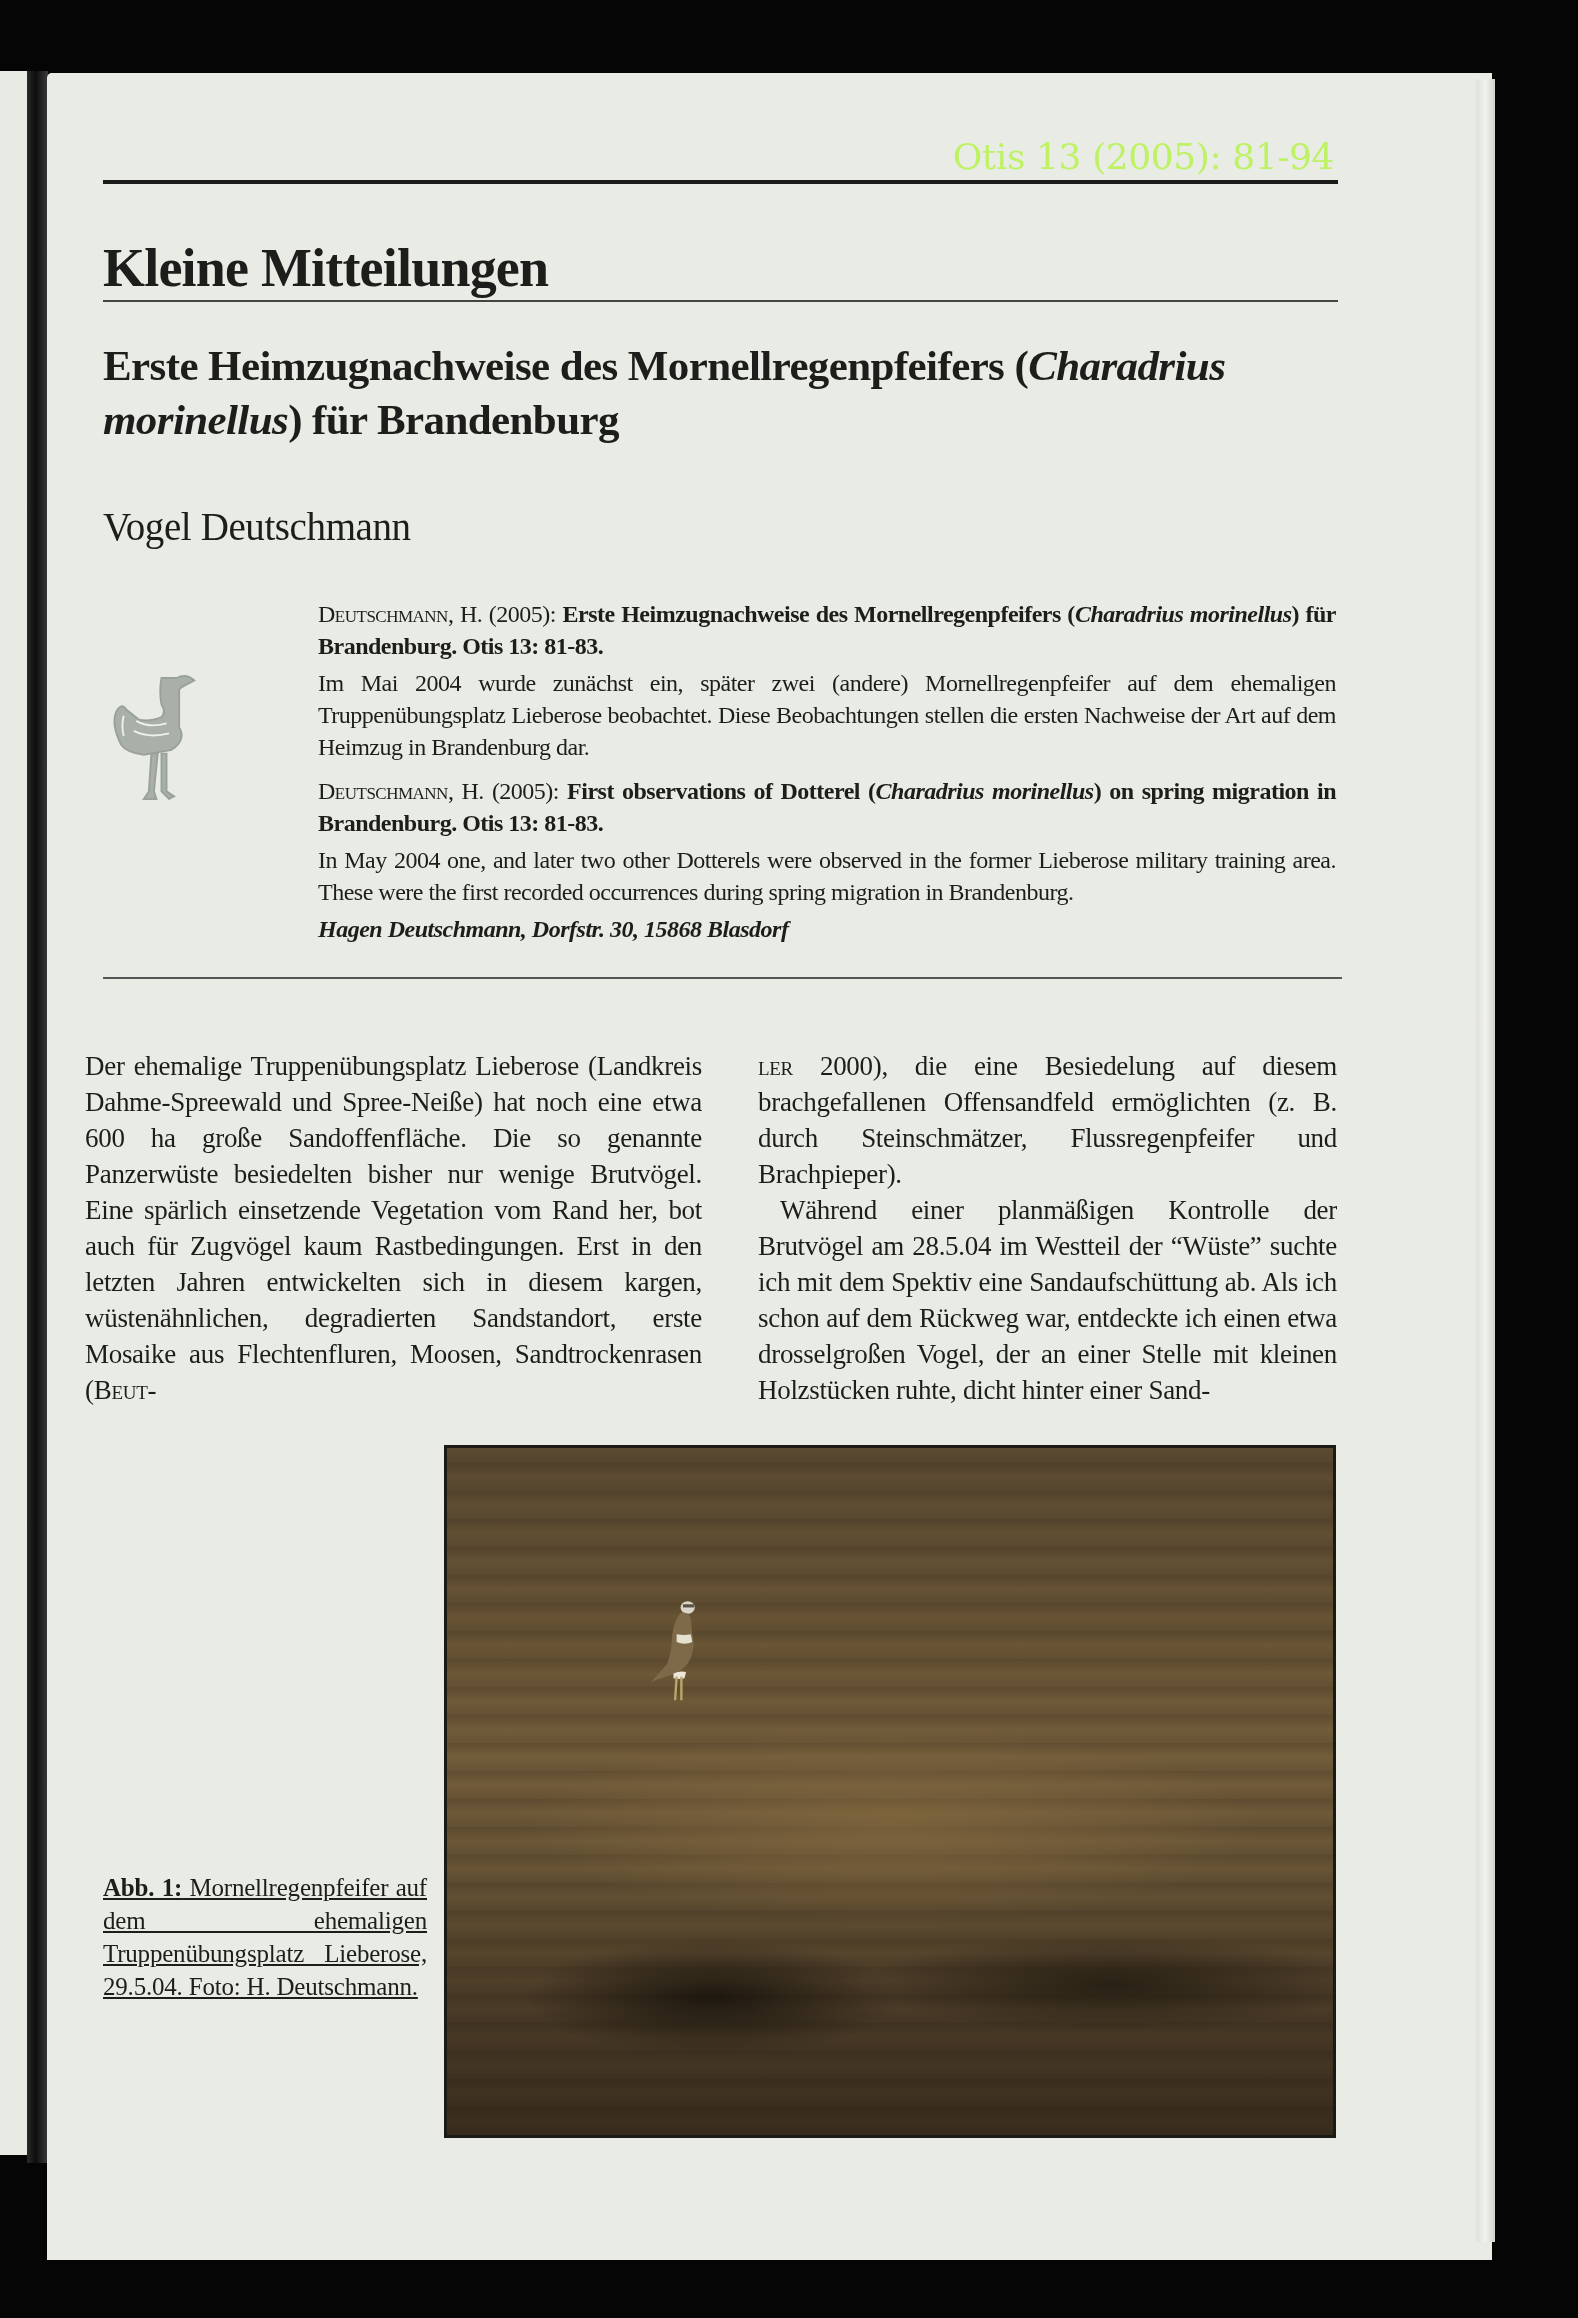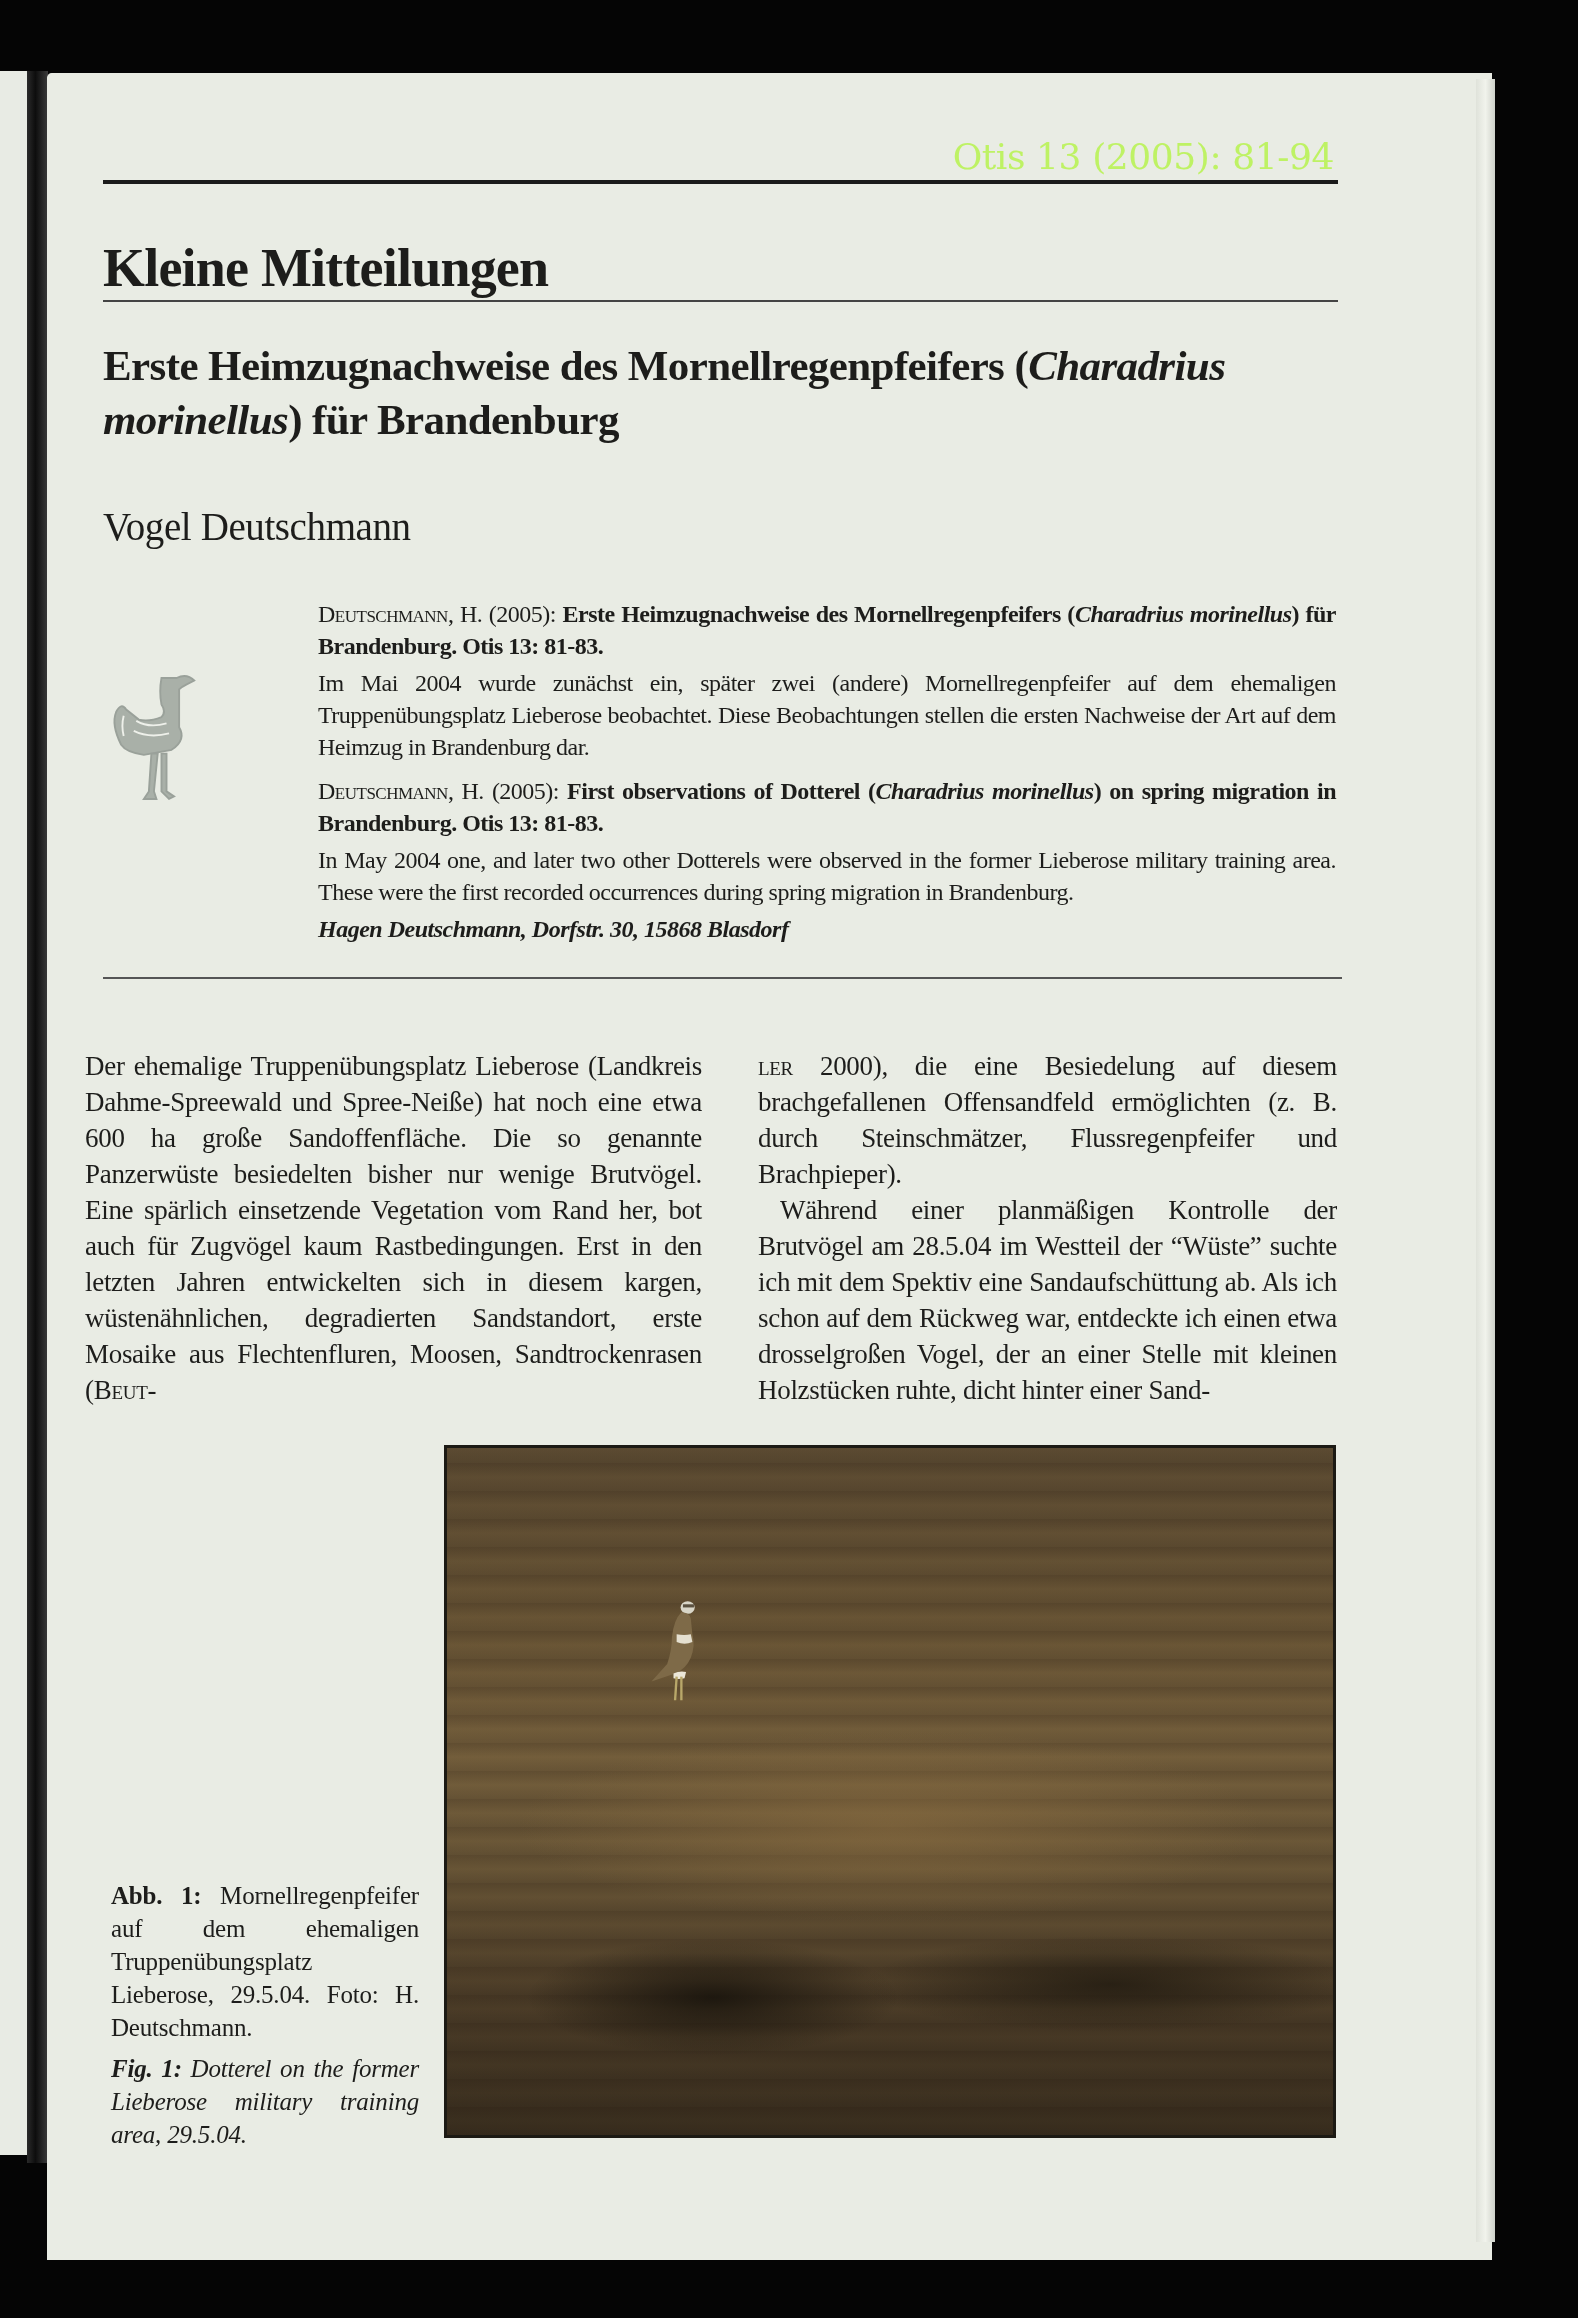--- a/index.html
+++ b/index.html
@@ -29,21 +29,21 @@
   .indent{text-indent:22px;}
   .photo{position:absolute;left:444px;top:1445px;width:892px;height:693px;border:3.2px solid #1c1a14;box-sizing:border-box;overflow:hidden;
     background:
       radial-gradient(ellipse 30% 12% at 30% 80%, rgba(20,16,10,0.8), transparent 70%),
       radial-gradient(ellipse 40% 10% at 75% 78%, rgba(25,20,12,0.7), transparent 70%),
       radial-gradient(ellipse 60% 20% at 50% 55%, rgba(140,110,65,0.55), transparent 70%),
       repeating-linear-gradient(0deg, rgba(70,55,35,0.35) 0px, rgba(95,75,45,0.25) 14px, rgba(60,45,28,0.4) 28px),
       linear-gradient(180deg,#5a4a33 0%,#6b5737 25%,#7a6440 45%,#6d5a3a 60%,#463826 80%,#2c2419 100%);}
   .bird{position:absolute;left:195px;top:150px;width:63px;height:118px;}
   .caption{position:absolute;left:103px;top:1871px;width:324px;font-size:25px;line-height:33px;text-align:justify;letter-spacing:-0.2px;}
-  .caption p{margin:8px;}
+  .caption p{margin:0;text-decoration:underline;}
   .caption .en{font-style:italic;margin-top:6.3px;}
 </style>
 </head>
 <body>
 
 <div class="left-page"></div>
 <div class="left-page-shade"></div>
 <div class="page"></div>
 <div class="page-edge"></div>
 
@@ -99,15 +99,14 @@
     <path d="M50 18 q10 0 12 8 l2 20 q4 14 -2 30 q-6 14 -20 20 l-30 10 l20 -22 q6 -18 6 -34 q2 -22 12 -32z" fill="#7e6a48"></path>
     <path d="M44 46 q10 2 18 0 l2 10 q-10 4 -20 0z" fill="#e5e0d0"></path>
     <path d="M40 96 q8 -4 16 -2 l-2 8 q-8 2 -14 0z" fill="#ece7d8"></path>
     <line x1="44" y1="100" x2="42" y2="130" stroke="#b9a86a" stroke-width="3"></line>
     <line x1="50" y1="100" x2="50" y2="130" stroke="#b9a86a" stroke-width="3"></line>
   </svg>
 </div>
 
 <div class="caption">
   <p><b>Abb. 1:</b><span> Mornellregenpfeifer auf dem ehemaligen Truppenübungsplatz Lieberose, 29.5.04. Foto: H. Deutschmann.</span></p>
-  <p class="en"><b>Fig. 1:</b><span> Dotterel on the former Lieberose military training area, 29.5.04.</span></p>
 </div>
 
 
 </body></html>

